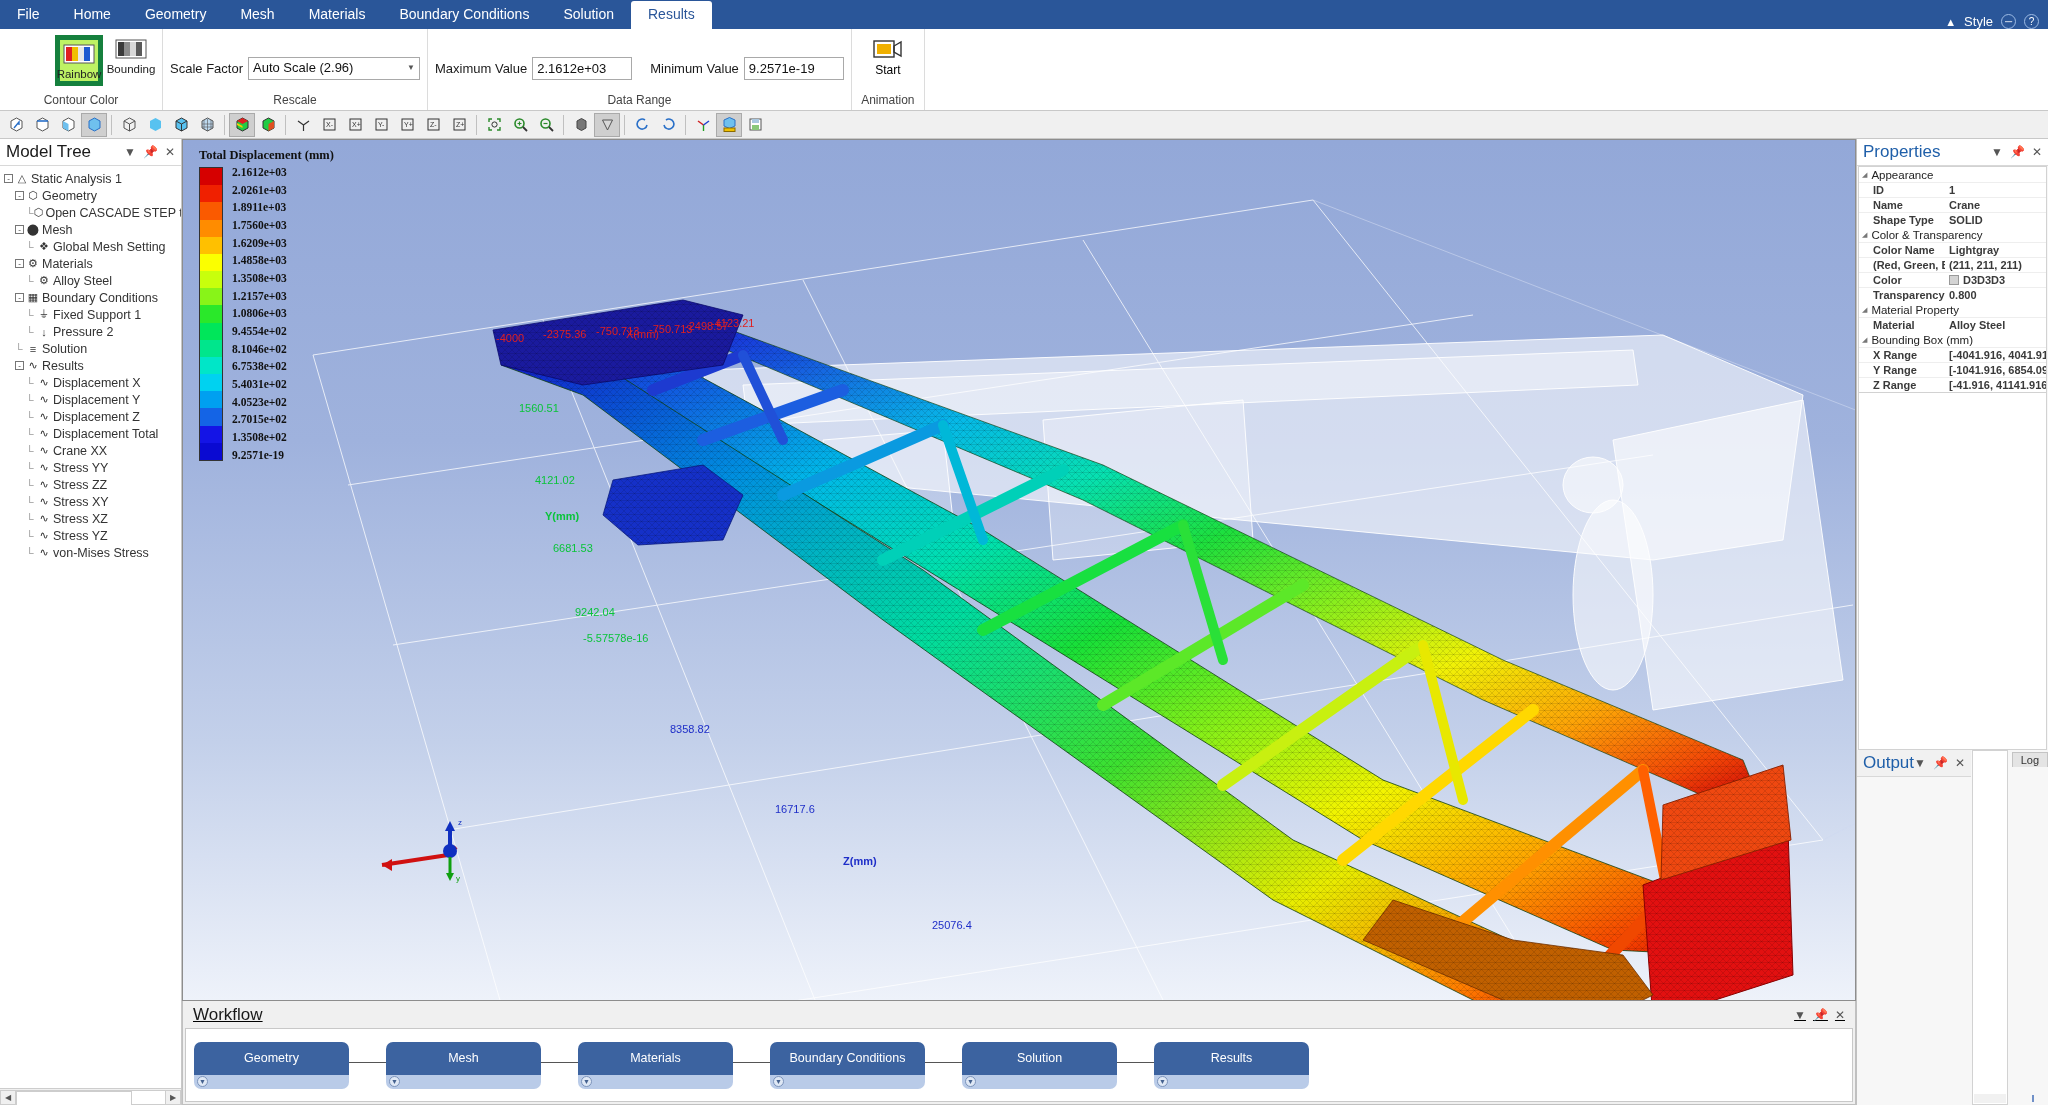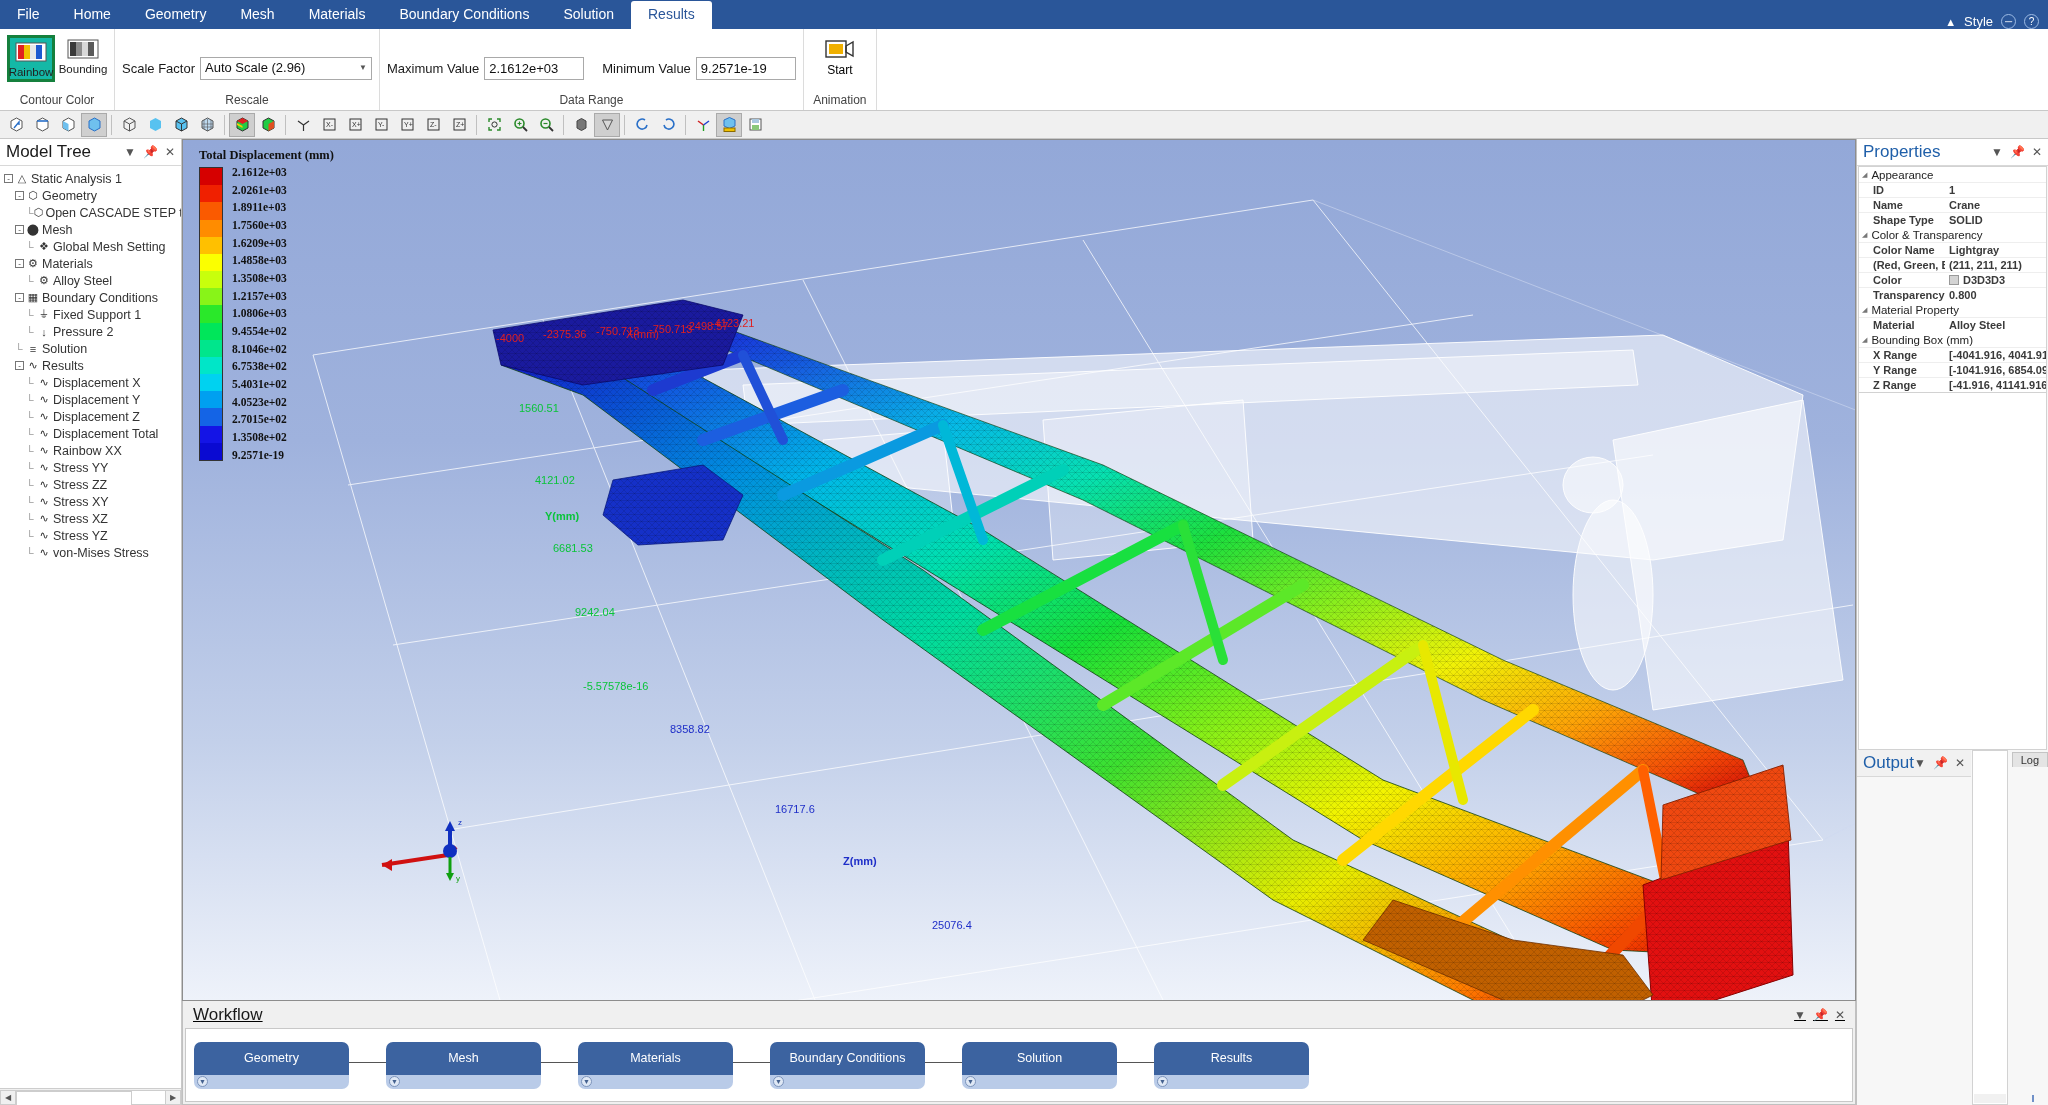--- a/index.html
+++ b/index.html
@@ -79,21 +79,21 @@
     text-align: center;
     font-size: 12px;
     color: #444;
     padding-bottom: 3px;
   }
   .big-btn {
     display: flex; flex-direction: column; align-items: center;
     width: 48px; padding: 2px 1px 1px 1px;
     font-size: 11.5px; color: #222; cursor: default;
   }
-  .big-btn.sel { background: #14b8a6; border: 3px solid #15803d; }
+  .big-btn.sel { background: #bef264; border: 5px solid #15803d; margin-left: 48px; }
   .cc-icon { width: 34px; height: 26px; display: block; }
   .field-row { display: flex; align-items: center; gap: 5px; height: 24px; }
   .field-label { font-size: 13px; color: #1a1a1a; white-space: nowrap; }
   .textbox {
     border: 1px solid #a9a9a9; background: #fff; height: 23px;
     font-size: 13px; color: #111; padding: 2px 4px; line-height: 18px;
   }
   .combo {
     border: 1px solid #a9a9a9; background: #fff; height: 23px; width: 172px;
     font-size: 13px; color: #111; padding: 2px 4px; line-height: 18px;
@@ -553,21 +553,21 @@
             <span>Displacement Z</span>
           </div>
           <div class="tnode" style="padding-left: 26px;">
             <span class="tline">└</span>
             <span class="ticon" style="color: rgb(51, 51, 51);">∿</span>
             <span>Displacement Total</span>
           </div>
           <div class="tnode" style="padding-left: 26px;">
             <span class="tline">└</span>
             <span class="ticon" style="color: rgb(51, 51, 51);">∿</span>
-            <span>Rainbow XX</span>
+            <span>Crane XX</span>
           </div>
           <div class="tnode" style="padding-left: 26px;">
             <span class="tline">└</span>
             <span class="ticon" style="color: rgb(51, 51, 51);">∿</span>
             <span>Stress YY</span>
           </div>
           <div class="tnode" style="padding-left: 26px;">
             <span class="tline">└</span>
             <span class="ticon" style="color: rgb(51, 51, 51);">∿</span>
             <span>Stress ZZ</span>
@@ -759,21 +759,21 @@
         <div class="vp-text vp-red bold" style="left:443px;top:188px">X(mm)</div>
         <div class="vp-text vp-red" style="left:466px;top:183px">-750.713</div>
         <div class="vp-text vp-red" style="left:502px;top:180px">-2498.57</div>
         <div class="vp-text vp-red" style="left:528px;top:177px">-4123.21</div>
 
         <div class="vp-text vp-green" style="left:336px;top:262px">1560.51</div>
         <div class="vp-text vp-green" style="left:352px;top:334px">4121.02</div>
         <div class="vp-text vp-green bold" style="left:362px;top:370px">Y(mm)</div>
         <div class="vp-text vp-green" style="left:370px;top:402px">6681.53</div>
         <div class="vp-text vp-green" style="left:392px;top:466px">9242.04</div>
-        <div class="vp-text vp-green" style="left:400px;top:540px">-5.57578e-16</div>
+        <div class="vp-text vp-green" style="left:400px;top:492px">-5.57578e-16</div>
 
         <div class="vp-text vp-blue" style="left:487px;top:583px">8358.82</div>
         <div class="vp-text vp-blue" style="left:592px;top:663px">16717.6</div>
         <div class="vp-text vp-blue bold" style="left:660px;top:715px">Z(mm)</div>
         <div class="vp-text vp-blue" style="left:749px;top:779px">25076.4</div>
 
         <svg class="triad" viewBox="0 0 100 80">
           <path d="M80 50 L14 60" stroke="#d01010" stroke-width="4"></path>
           <path d="M80 50 L88 42" stroke="#d01010" stroke-width="4"></path>
           <polygon points="14,60 24,54 24,66" fill="#d01010"></polygon>

